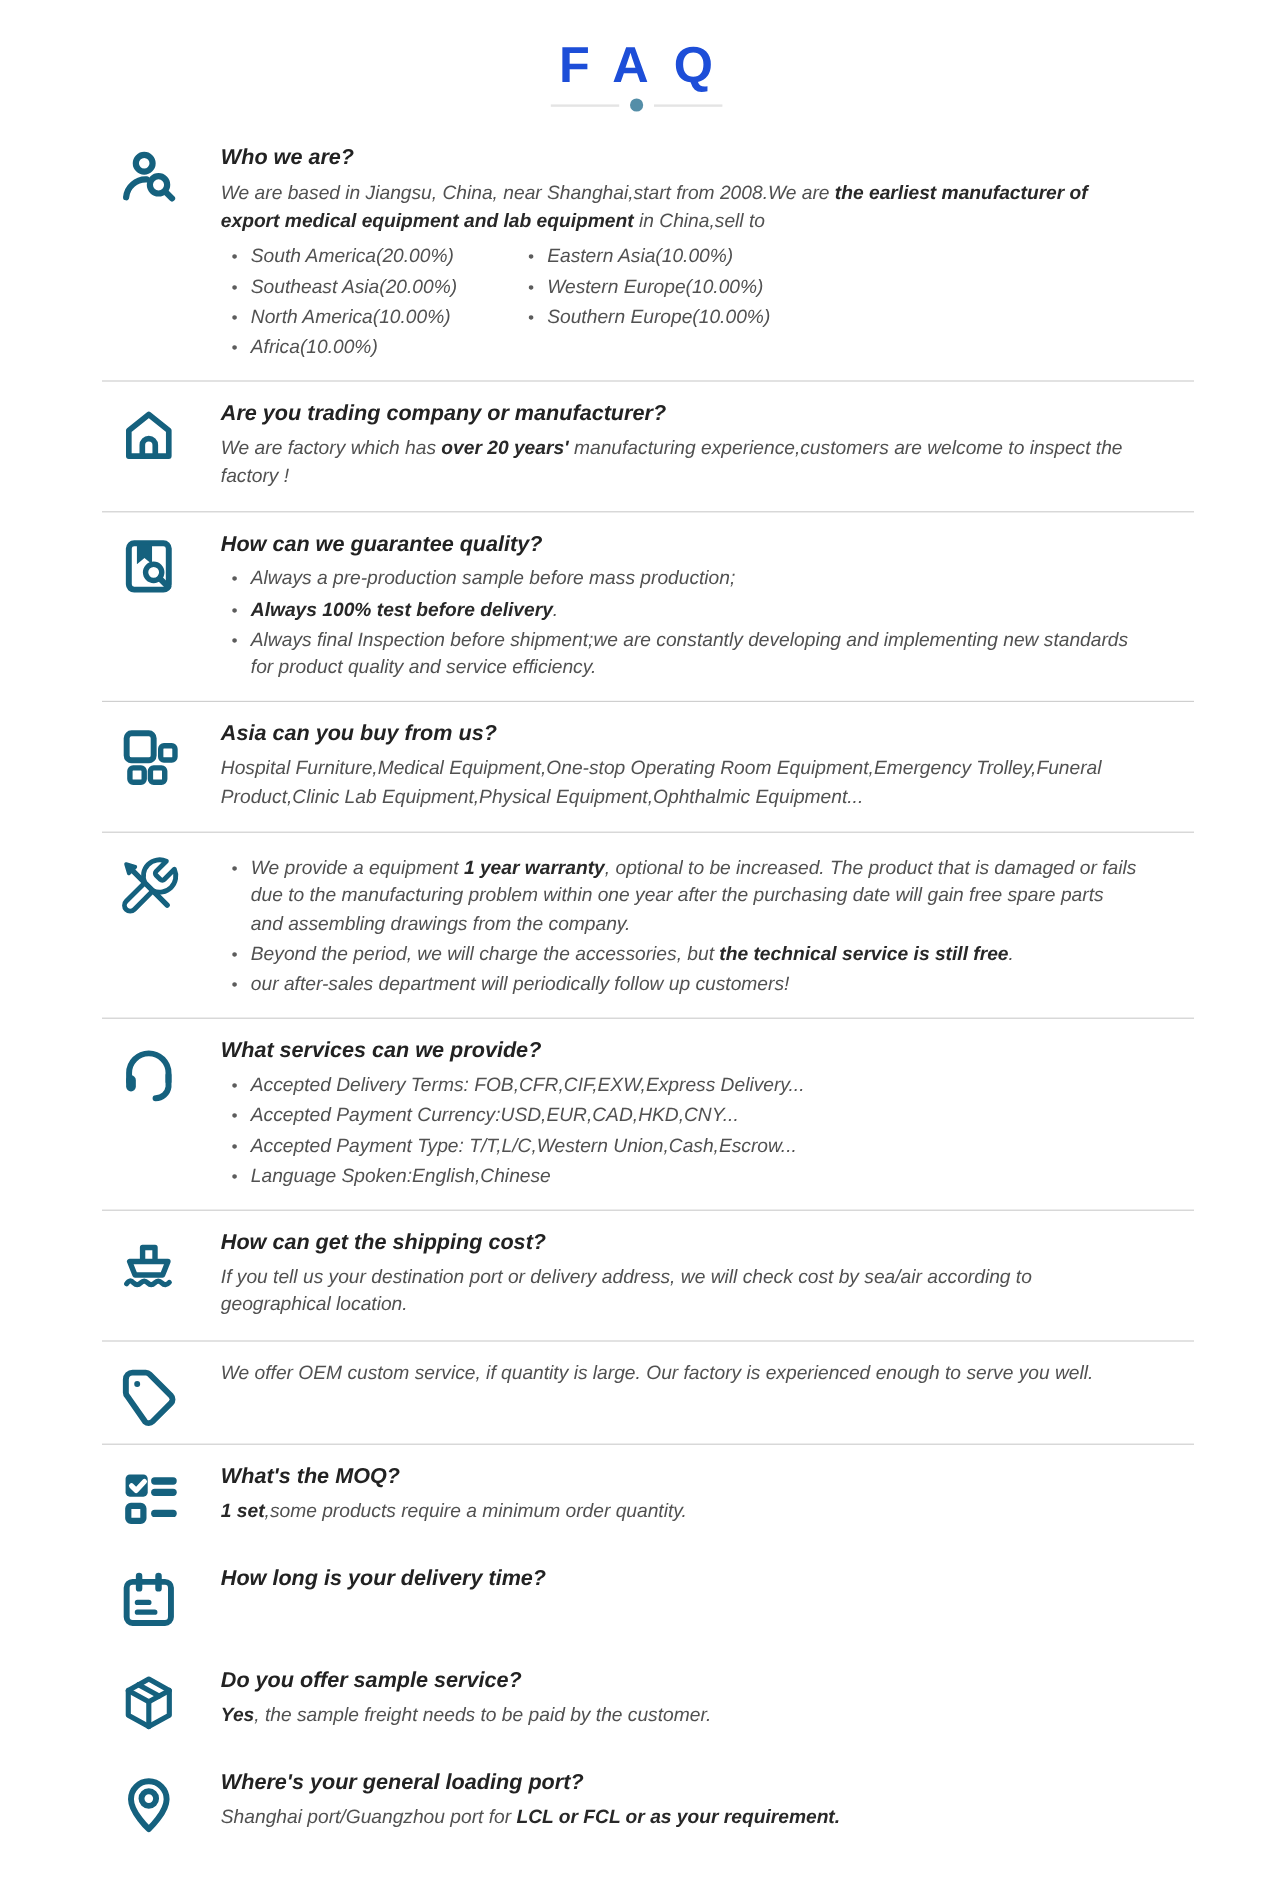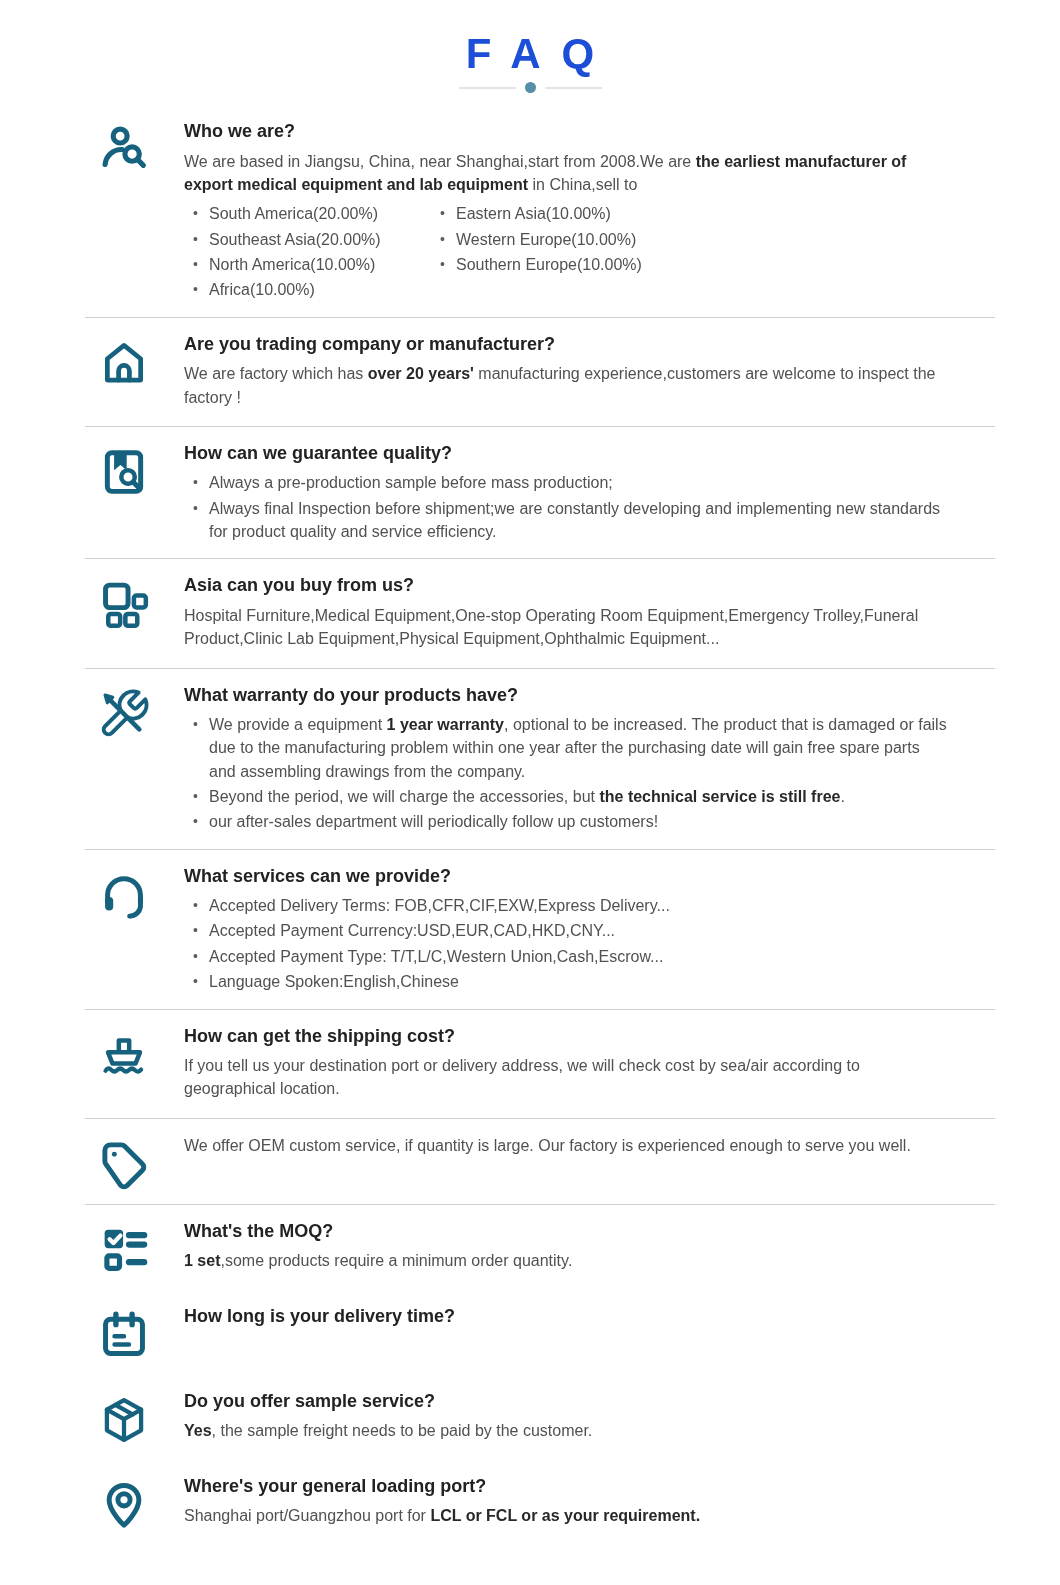--- a/index.html
+++ b/index.html
@@ -21,21 +21,21 @@
   .deco { display:flex; align-items:center; justify-content:center; gap:9px; margin-top:3px; }
   .deco-line { width:57px; height:2px; background:#e4e4e4; }
   .deco-dot { width:11px; height:11px; border-radius:50%; background:#548ea8; }
 
   
   .faq-list { padding-top:12px; }
   .faq-section { display:flex; padding:15px 112px 13px 97px; }
   .icon-col { width:87px; flex:none; padding-top:3px; }
   .icon { display:block; width:54px; height:54px; }
   .icon svg { width:54px; height:54px; display:block; }
-  .text-col { flex:1; min-width:0; }
+  .text-col { flex:1; min-width:0;font-style:italic; }
   .q { margin:0 0 6px; font-size:18px; font-weight:700; color:#222222; line-height:1.3; }
   .body p { margin:0 0 4px; font-size:16px; line-height:1.46; color:#515151; }
   .body strong, .body b { color:#282828; font-weight:700; }
 
   ul.bullets { list-style:none; margin:3px 0 0; padding:0 0 0 9px; }
   ul.bullets li {
     position:relative; padding-left:16px; margin:0 0 2px;
     font-size:16px; line-height:1.46; color:#515151;
   }
   ul.bullets li::before {
@@ -119,20 +119,21 @@
      <circle cx="13.8" cy="14.2" r="3" fill="#ffffff" stroke-width="2"></circle>
      <path d="M16.1 16.5 L19.2 19.6" stroke-width="2.2"></path>
             </svg>
           </span>
       </div>
       <div class="text-col">
         <h2 class="q">How can we guarantee quality?</h2>
         <div class="body">
             <ul class="bullets">
               <li><span>Always a pre-production sample before mass production;</span></li>
+              <li><strong>Always 100% test before delivery</strong><span>.</span></li>
               <li><span>Always final Inspection before shipment;we are constantly developing and implementing new standards for product quality and service efficiency.</span></li>
             </ul>
           </div>
       </div>
     </section>
   <div class="divider"></div>
     <section class="faq-section">
       <div class="icon-col">
         <span class="icon">
             <svg viewBox="0 0 24 24" fill="none" stroke="#15617E" stroke-width="2" stroke-linecap="round" stroke-linejoin="round">
@@ -155,21 +156,20 @@
       <div class="icon-col">
         <span class="icon">
             <svg viewBox="0 0 24 24" fill="none" stroke="#15617E" stroke-width="2" stroke-linecap="round" stroke-linejoin="round">
               <path d="M14.7 6.3a1 1 0 0 0 0 1.4l1.6 1.6a1 1 0 0 0 1.4 0l3.77-3.77a6 6 0 0 1-7.94 7.94l-6.91 6.91a2.12 2.12 0 0 1-3-3l6.91-6.91a6 6 0 0 1 7.94-7.94l-3.76 3.76z" stroke-width="1.8"></path>
      <path d="M3.6 3.6 l3.4 1 -2.4 2.4 Z" fill="#15617E" stroke-width="1.4"></path>
      <path d="M6.2 6.2 L18.8 18.8" stroke-width="2"></path>
             </svg>
           </span>
       </div>
       <div class="text-col">
-        <h2 class="q">What warranty do your products have?</h2>
         <div class="body">
             <ul class="bullets">
               <li><span>We provide a equipment </span><strong>1 year warranty</strong><span>, optional to be increased. The product that is damaged or fails due to the manufacturing problem within one year after the purchasing date will gain free spare parts and assembling drawings from the company.</span></li>
               <li><span>Beyond the period, we will charge the accessories, but </span><strong>the technical service is still free</strong><span>.</span></li>
               <li><span>our after-sales department will periodically follow up customers!</span></li>
             </ul>
           </div>
       </div>
     </section>
   <div class="divider"></div>

